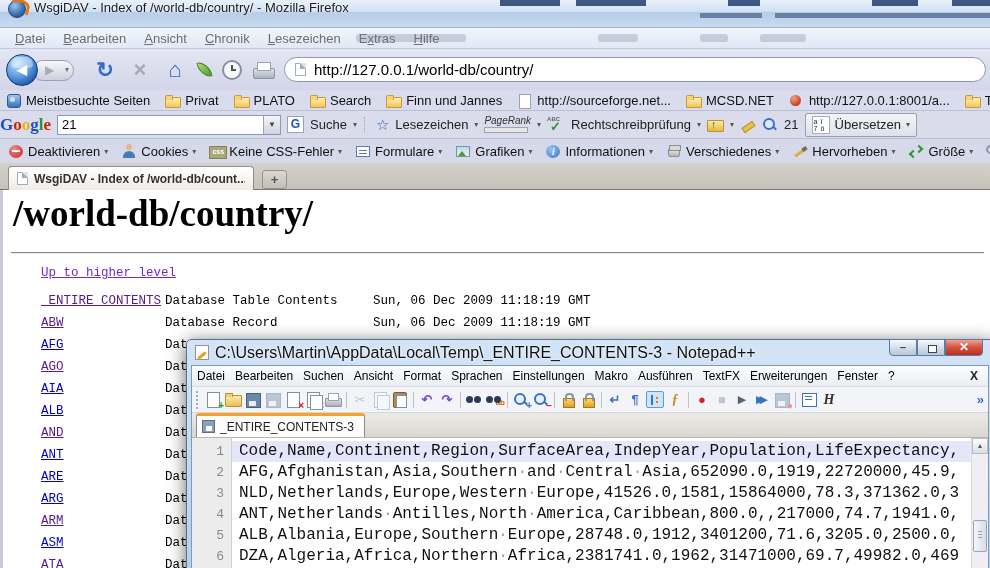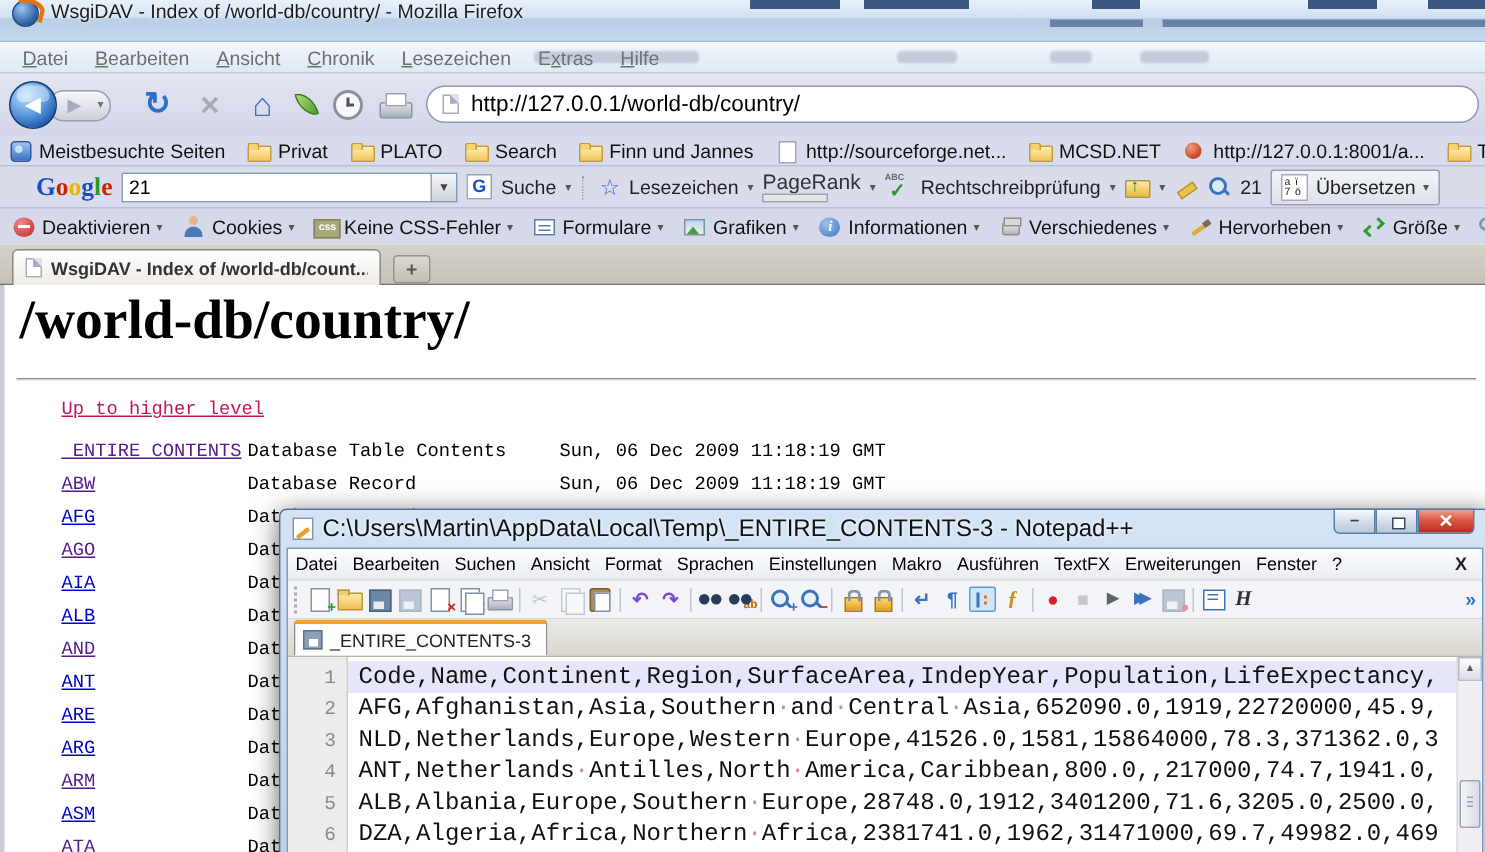--- a/index.html
+++ b/index.html
@@ -54,32 +54,32 @@
   .ff-bookmarks{height:20px;background:#d9dcec;display:flex;align-items:center;gap:15px;padding-left:6px;font-size:13px;color:#111;}
   .bm{display:flex;align-items:center;gap:5px;white-space:nowrap;}
   .bm-ic{width:15px;height:13px;position:relative;display:inline-block;}
   .bm-ic.v-folder::before{content:'';position:absolute;left:0;top:3px;width:14px;height:9px;background:linear-gradient(#ffedb0,#f2c65a);border:1px solid #c79b3b;border-radius:1px;}
   .bm-ic.v-folder::after{content:'';position:absolute;left:0;top:1px;width:6px;height:4px;background:#f6d375;border:1px solid #c79b3b;border-bottom:none;border-radius:2px 2px 0 0;}
   .bm-ic.v-page::before{content:'';position:absolute;left:2px;top:0;width:10px;height:13px;background:#fff;border:1px solid #9aa4b4;}
   .bm-ic.v-reddot::before{content:'';position:absolute;left:1px;top:1px;width:11px;height:11px;border-radius:50%;background:radial-gradient(circle at 35% 30%,#f0a080,#b81800);}
   .bm-ic.v-smart::before{content:'';position:absolute;left:1px;top:0;width:12px;height:12px;border-radius:3px;background:linear-gradient(#9ec4ee,#3a72c0);border:1px solid #2a5a9a;}
   .bm-ic.v-smart::after{content:'';position:absolute;left:4px;top:3px;width:5px;height:5px;border-radius:50%;background:rgba(255,255,255,.65);}
 
-  .ff-google{height:28px;background:#dadcec;border-top:1px solid #bcc0d6;display:flex;align-items:center;gap:6px;padding-left:24px;font-size:13px;color:#222;}
+  .ff-google{height:28px;background:#dadcec;border-top:1px solid #bcc0d6;display:flex;align-items:center;gap:6px;padding-left:0;font-size:13px;color:#222;}
   .glogo{font-family:"Liberation Serif",serif;font-weight:bold;font-size:17px;letter-spacing:0;}
   .glogo .v-blue{color:#1a4fc4;} .glogo .v-red{color:#cc2200;} .glogo .v-yellow{color:#e8b40a;} .glogo .v-green{color:#2a9a2a;}
   .gcombo{width:224px;height:20px;background:#fff;border:1px solid #7f9db9;display:flex;align-items:center;}
   .gcombo input{flex:1;border:none;outline:none;font-size:13px;padding:0 4px;font-family:"Liberation Sans",sans-serif;background:transparent;}
   .gcombo .drop{width:17px;height:18px;background:linear-gradient(#f4f5f8,#cfd4de);border-left:1px solid #9aa4b4;font-size:8px;color:#444;text-align:center;line-height:18px;}
   .gbadge{width:17px;height:17px;border:1px solid #9aa4b4;background:#fff;color:#1a4fc4;font-weight:bold;font-size:12px;text-align:center;line-height:15px;}
   .car{font-size:8px;color:#555;}
   .vsep{width:5px;height:16px;border-left:1px dotted #9aa;margin:0 1px;}
   .gstar{color:#3a62c8;font-size:15px;} .gstar::before{content:'☆';}
   .pr{display:flex;flex-direction:column;align-items:flex-start;line-height:1;}
-  .pr .t{font-size:14px;color:#333;}
+  .pr .t{font-size:10px;color:#333;font-style:italic;}
   .pr .bar{width:44px;height:6px;background:#e6e6e6;border:1px solid #9aa4b4;margin-top:1px;}
   .abc{position:relative;width:18px;height:17px;}
   .abc::before{content:'ABC';position:absolute;left:0;top:0;font-size:6px;font-weight:bold;color:#666;}
   .abc::after{content:'✓';position:absolute;left:3px;top:3px;font-size:13px;font-weight:bold;color:#2a9a2a;}
   .gfold{position:relative;width:17px;height:14px;}
   .gfold::before{content:'';position:absolute;left:0;top:2px;width:15px;height:10px;background:linear-gradient(#ffe9a8,#e8b83a);border:1px solid #b8923a;border-radius:1px;}
   .gfold::after{content:'↑';position:absolute;left:4px;top:0;font-size:11px;font-weight:bold;color:#1d7a1d;}
   .gpen{position:relative;width:16px;height:16px;}
   .gpen::before{content:'';position:absolute;left:2px;top:7px;width:11px;height:4px;background:#e8c24a;border:1px solid #b8923a;transform:rotate(-35deg);}
   .gmag{position:relative;width:16px;height:16px;}
@@ -116,21 +116,21 @@
   .fftab .t{font-size:12px;font-weight:bold;color:#333;white-space:nowrap;overflow:hidden;}
   .plusbtn{position:absolute;left:262px;top:7px;width:25px;height:19px;background:linear-gradient(#dcd8d0,#c2beb6);
     border:1px solid #96938c;border-radius:3px;color:#555;font-size:13px;font-weight:bold;text-align:center;line-height:17px;}
   .plusbtn::before{content:'+';}
 
   
   .ff-content{position:relative;height:378px;background:#fff;border-left:3px solid #c9ccd6;overflow:hidden;}
   .ph1{position:absolute;left:10px;top:2px;margin:0;font-family:"Liberation Serif",serif;font-size:37px;font-weight:bold;color:#000;}
   .phr{position:absolute;left:8px;right:6px;top:62px;border:none;border-top:1px solid #8a8a8a;border-bottom:1px solid #e8e8e8;margin:0;}
   .plist{position:absolute;left:38px;top:72px;right:0;font-family:"Liberation Mono",monospace;font-size:12.5px;line-height:22px;color:#000;}
-  .uplink{display:inline-block;height:22px;color:#be185d;text-decoration:underline;white-space:pre;}
+  .uplink{display:inline-block;height:22px;color:#6d28d9;text-decoration:underline;white-space:pre;}
   .rows{margin-top:6px;}
   .prow{display:flex;height:22px;white-space:pre;}
   .prow .c1{width:114px;flex:0 0 auto;}
   .prow .c2{width:208px;flex:0 0 auto;margin-left:10px;}
   .lnk{color:#0000cc;text-decoration:underline;white-space:pre;}
   .lnk.visited{color:#551a8b;}
 
   
   .np-window{position:absolute;left:186px;top:339px;width:808px;height:240px;z-index:10;
     background:linear-gradient(#d4e4f6,#b7cfe9);border:1px solid #50718f;border-radius:5px 5px 0 0;

